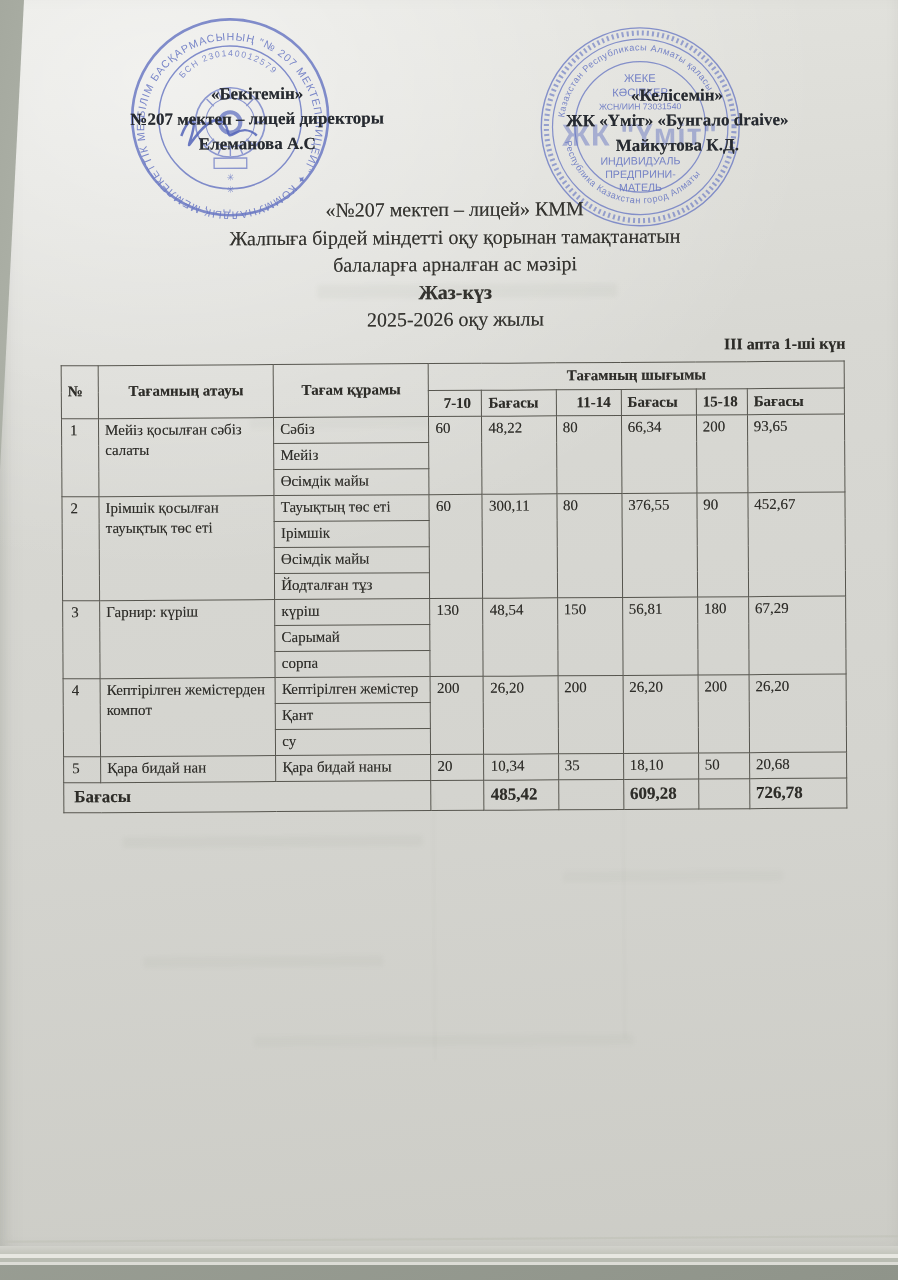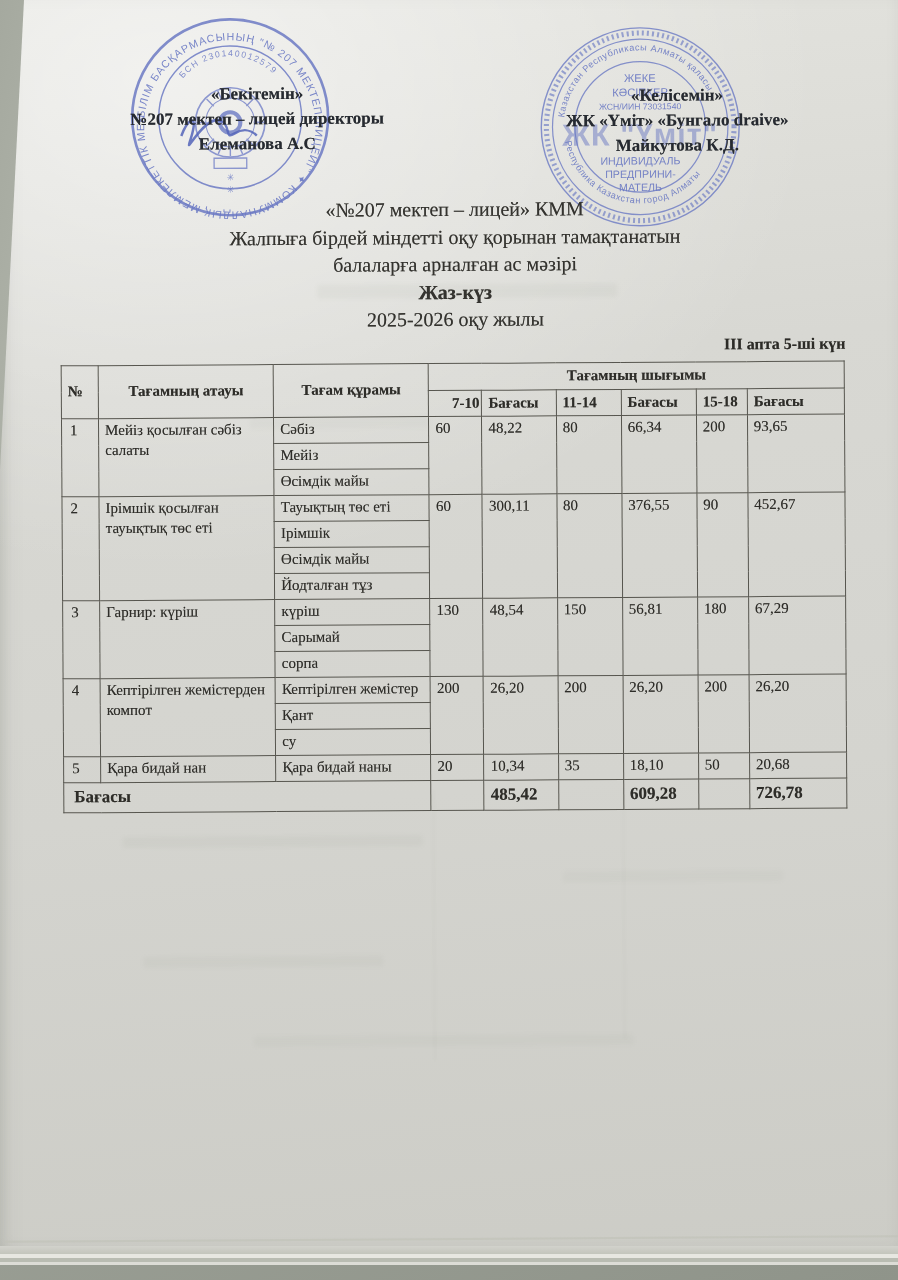--- a/index.html
+++ b/index.html
@@ -170,21 +170,21 @@
   </div>
 
   <div class="title-block doc-text">
     <div class="title-line">«№207 мектеп – лицей» КММ</div>
     <div class="title-line">Жалпыға бірдей міндетті оқу қорынан тамақтанатын</div>
     <div class="title-line">балаларға арналған ас мәзірі</div>
     <div class="title-line bold">Жаз-күз</div>
     <div class="title-line">2025-2026 оқу жылы</div>
   </div>
 
-  <div class="week-label doc-text">III апта 5-ші күн</div>
+  <div class="week-label doc-text">III апта 1-ші күн</div>
 
   <table class="menu">
     <colgroup>
       <col style="width:37px">
         <col style="width:175px">
         <col style="width:155px">
       <col style="width:53px">
         <col style="width:74px">
         <col style="width:65px">
       <col style="width:75px">
@@ -192,23 +192,23 @@
         <col style="width:97px">
     </colgroup>
     <thead>
       <tr>
         <th rowspan="2" style="text-align:left;padding-left:6px;">№</th>
         <th rowspan="2">Тағамның атауы</th>
         <th rowspan="2">Тағам құрамы</th>
         <th colspan="6">Тағамның шығымы</th>
       </tr>
       <tr>
-        <th style="text-align:right;padding-left:6px;">7-10</th>
+        <th style="text-align:center;padding-left:6px;">7-10</th>
         <th style="text-align:left;padding-left:6px;">Бағасы</th>
-        <th style="text-align:left;padding-left:6px;">11-14</th>
+        <th style="text-align:left;padding-left:20px;">11-14</th>
         <th style="text-align:left;padding-left:6px;">Бағасы</th>
         <th style="text-align:left;padding-left:6px;">15-18</th>
         <th style="text-align:left;padding-left:6px;">Бағасы</th>
       </tr>
     </thead>
     <tbody>
         <tr>
           <td rowspan="3" class="col-no">1</td>
           <td rowspan="3">Мейіз қосылған сәбіз салаты</td>
           <td class="cell-ing">Сәбіз</td>

